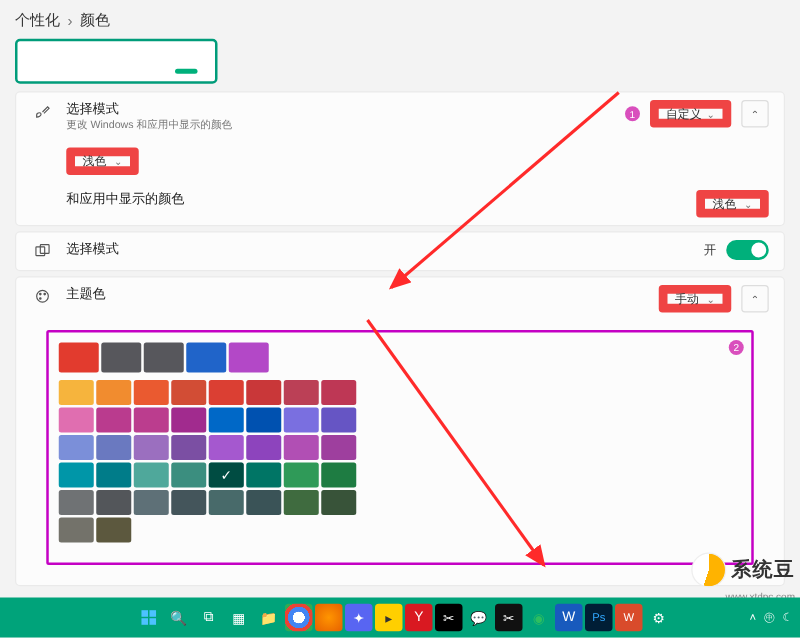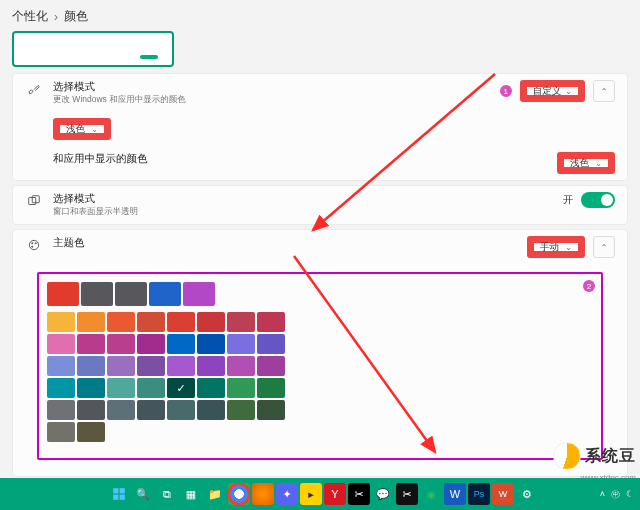--- a/index.html
+++ b/index.html
@@ -110,21 +110,20 @@
   <div class="card">
     <div class="row">
       <span class="ic">
         <svg viewBox="0 0 24 24" width="14" height="14" fill="none" stroke="currentColor" stroke-width="1.6">
             <rect x="3" y="6" width="12" height="12" rx="1"></rect>
             <rect x="9" y="3" width="12" height="12" rx="1"></rect>
           </svg>
       </span>
       <div class="lbls">
         <span class="ttl">选择模式</span>
-        <span class="sub">窗口和表面显示半透明</span>
       </div>
       <div class="ctrl">
         <span class="tgl-label">开</span>
         <div class="toggle"></div>
       </div>
     </div>
   </div>
 
   <div class="card">
     <div class="row">

